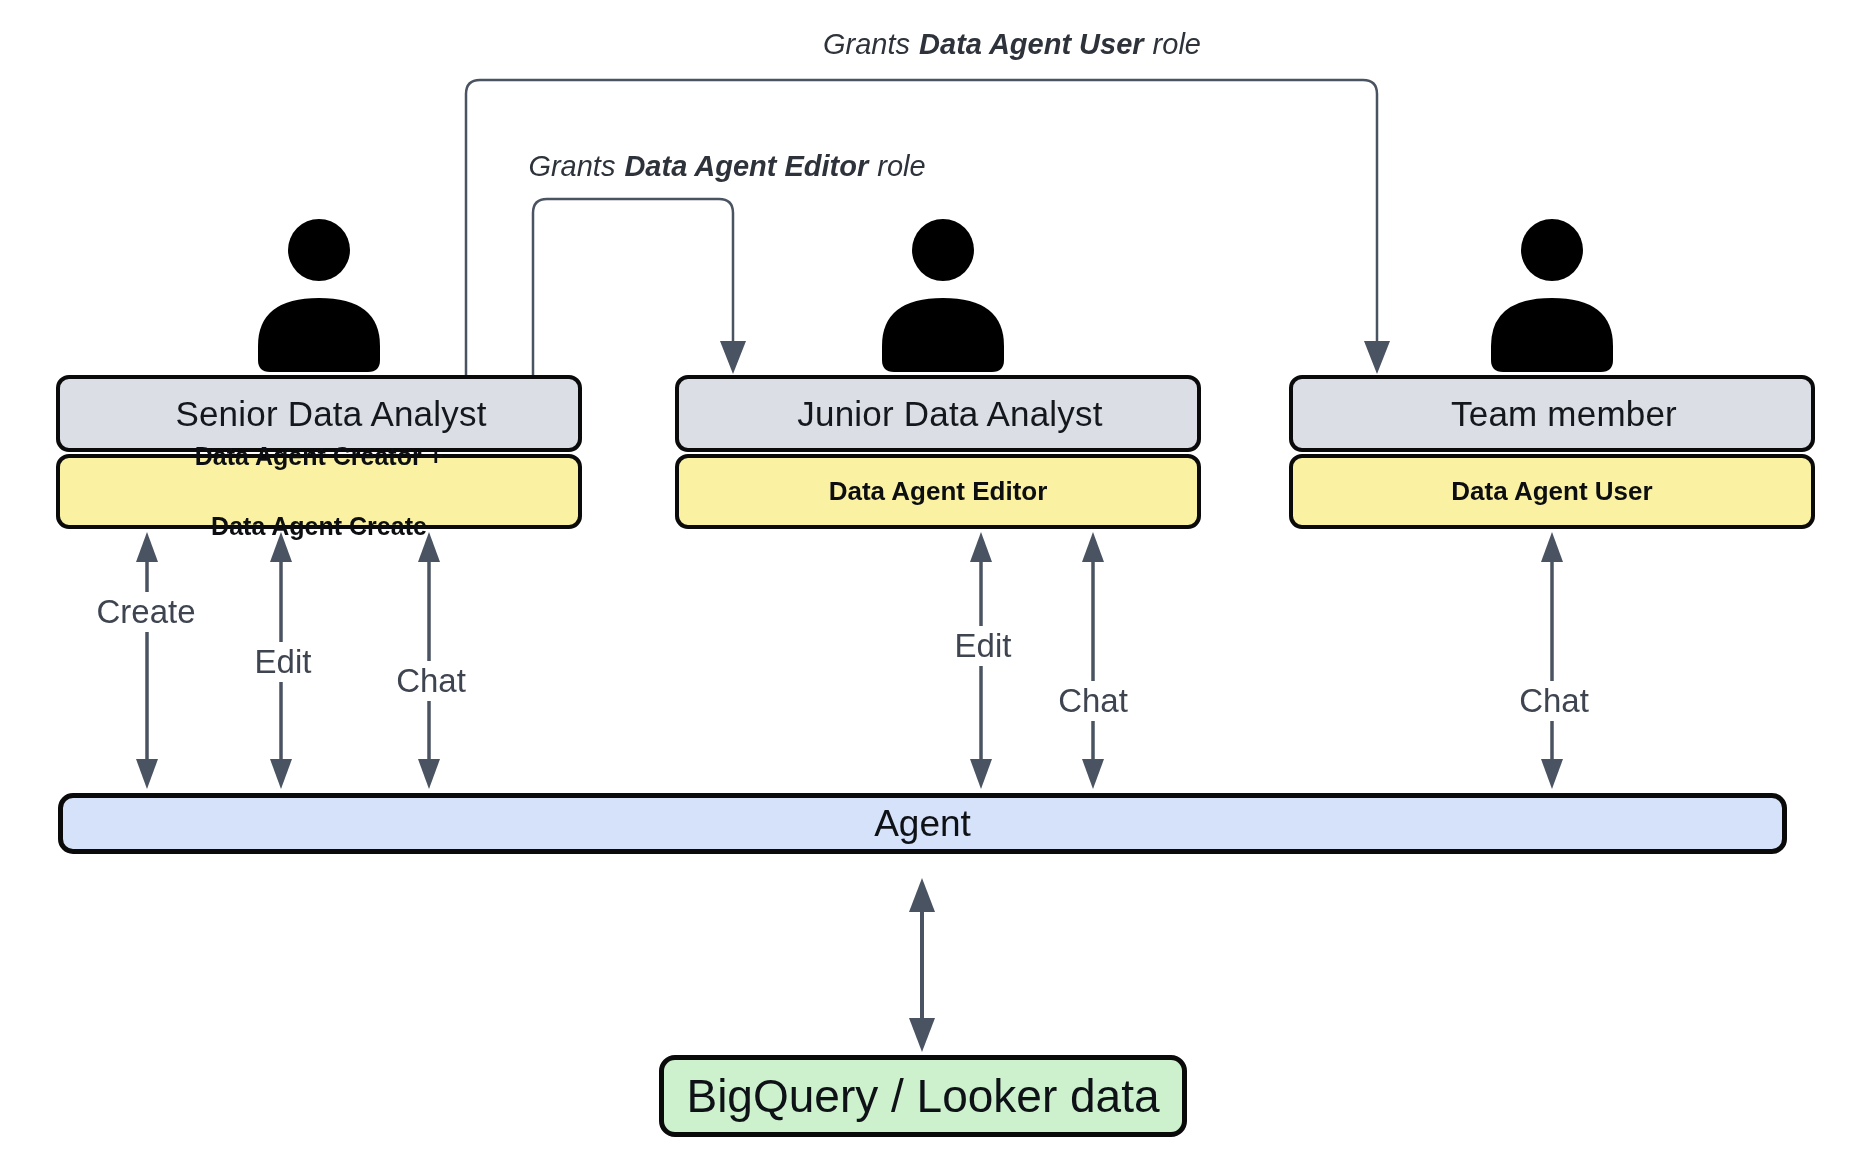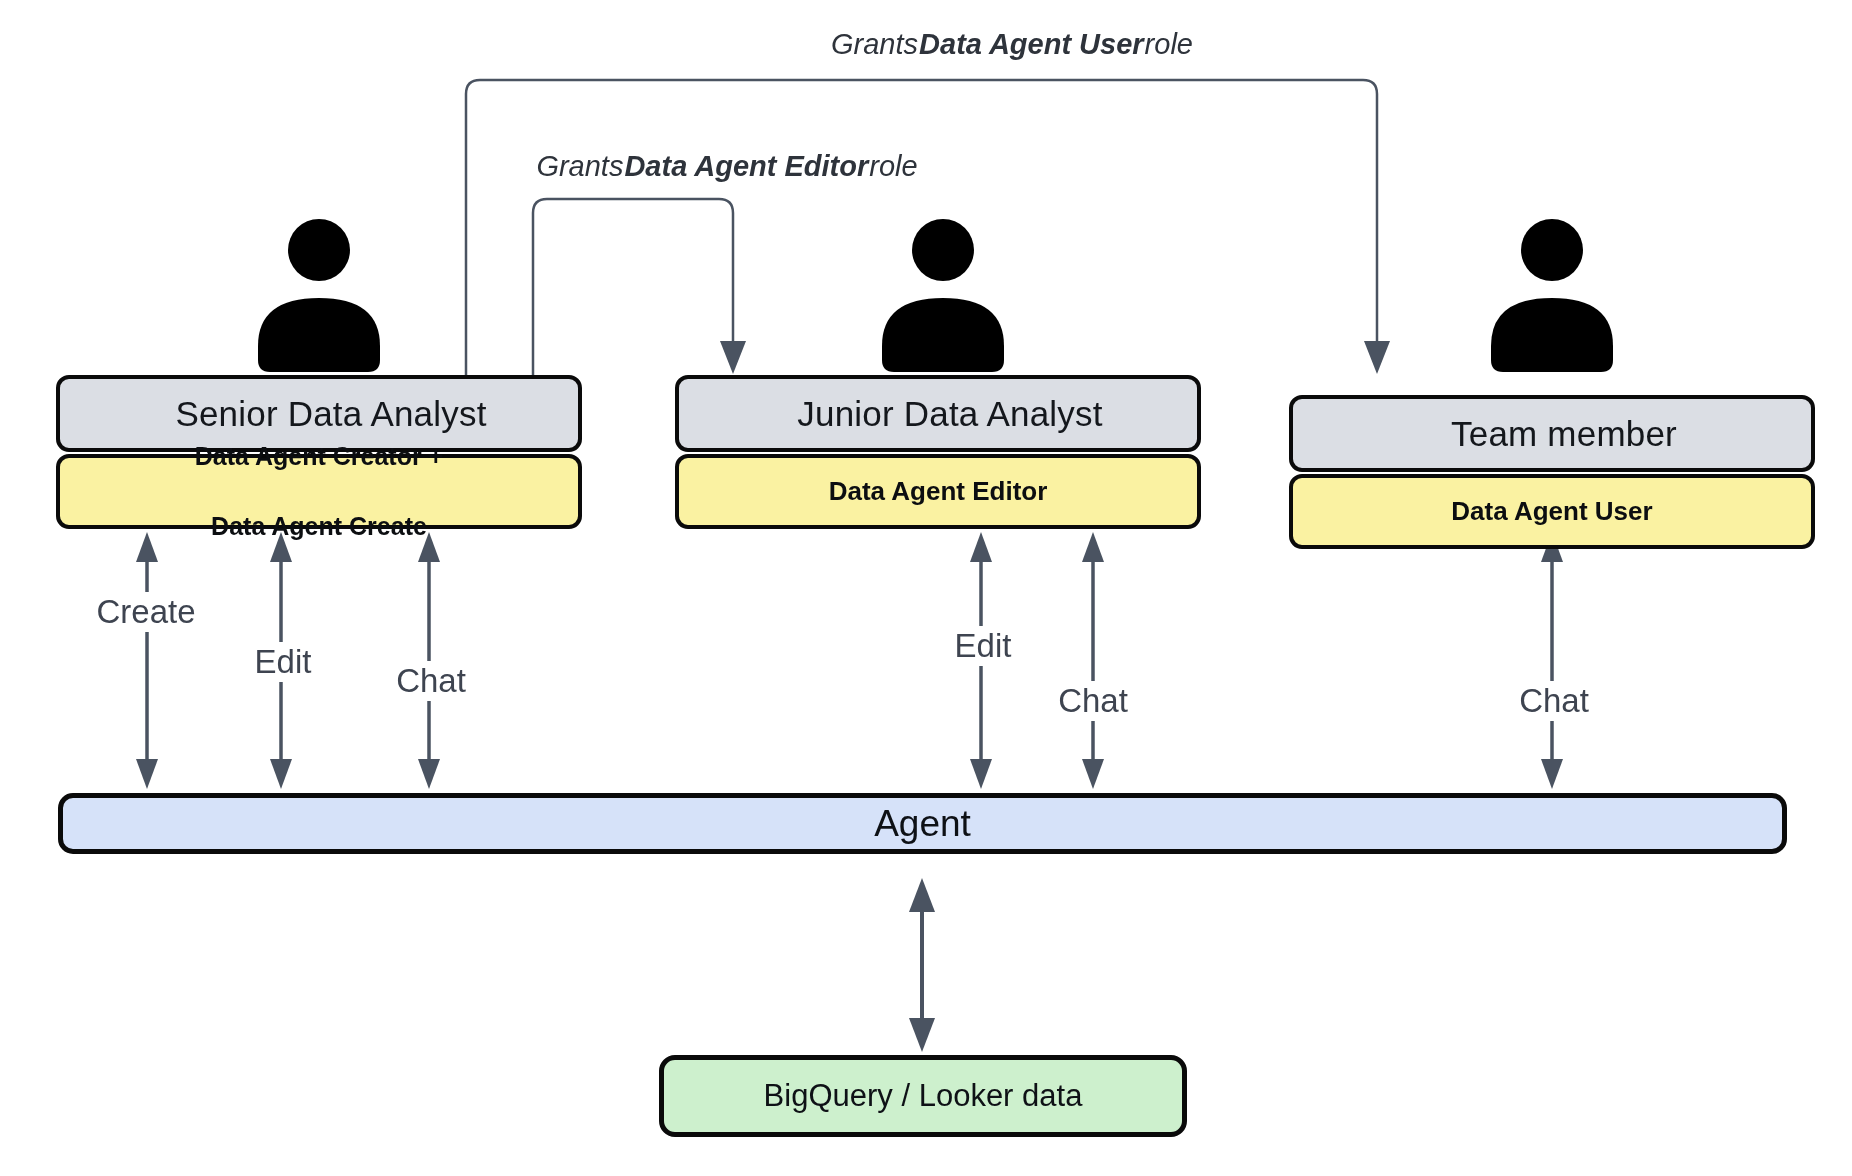--- a/index.html
+++ b/index.html
@@ -29,21 +29,21 @@
   .card-role{
     margin-top:2px;height:75px;background:var(--yellow);border:4px solid var(--border);border-radius:13px;
     display:flex;flex-direction:column;align-items:center;justify-content:center;
     font-size:26px;font-weight:bold;color:#0c0e11;line-height:1.18;text-align:center;
   }
   .card-role.two-line{font-size:25px;gap:41px;}
 
   
   .grant-label{
     position:absolute;transform:translate(-50%,-50%);
-    display:flex;gap:1px;white-space:nowrap;
+    display:flex;gap:9px;white-space:nowrap;
     font-style:italic;font-size:29px;color:#2e333b;
   }
   .grant-label .bold{font-weight:bold;}
 
   
   .action-label{
     position:absolute;transform:translate(-50%,-50%);
     background:#ffffff;padding:1px 7px;white-space:nowrap;
     font-size:33px;color:var(--label-text);
   }
@@ -52,21 +52,21 @@
   .agent-box{
     position:absolute;left:58px;top:793px;width:1729px;height:61px;
     background:var(--blue);border:5px solid var(--border);border-radius:15px;
     display:flex;align-items:center;justify-content:center;
     font-size:37px;color:#0e1116;
   }
   .data-box{
     position:absolute;left:659px;top:1055px;width:528px;height:82px;
     background:var(--green);border:5px solid var(--border);border-radius:16px;
     display:flex;align-items:center;justify-content:center;
-    font-size:31px;color:#0e1116;
+    font-size:46px;color:#0e1116;
   }
 </style>
 </head>
 <body>
 
 <div class="canvas">
 
   <svg class="layer" width="1852" height="1176" viewBox="0 0 1852 1176">
     <defs>
       <g id="person-shape">
@@ -156,21 +156,21 @@
     </div>
   </div>
 
   <div class="card" style="left:675px;top:375px;">
     <div class="card-title">Junior Data Analyst</div>
     <div class="card-role">
       <span>Data Agent Editor</span>
     </div>
   </div>
 
-  <div class="card" style="left:1289px;top:375px;margin-top:20px;">
+  <div class="card" style="left:1289px;top:375px;">
     <div class="card-title">Team member</div>
     <div class="card-role">
       <span>Data Agent User</span>
     </div>
   </div>
 
   <div class="action-label" style="left:146px;top:612px;">Create</div>
   <div class="action-label" style="left:283px;top:662px;">Edit</div>
   <div class="action-label" style="left:431px;top:681px;">Chat</div>
   <div class="action-label" style="left:983px;top:646px;">Edit</div>

